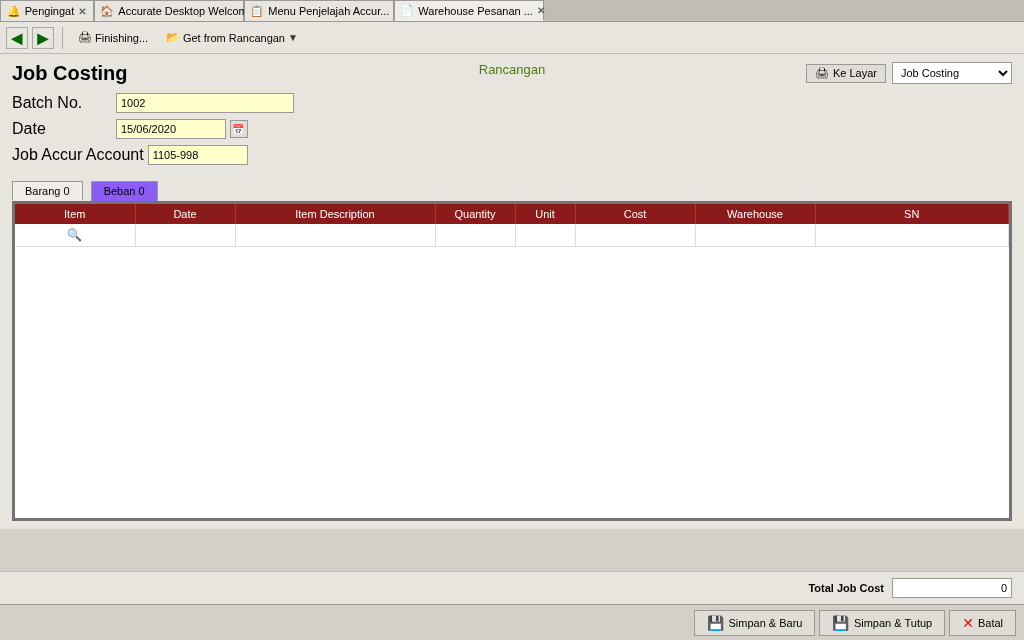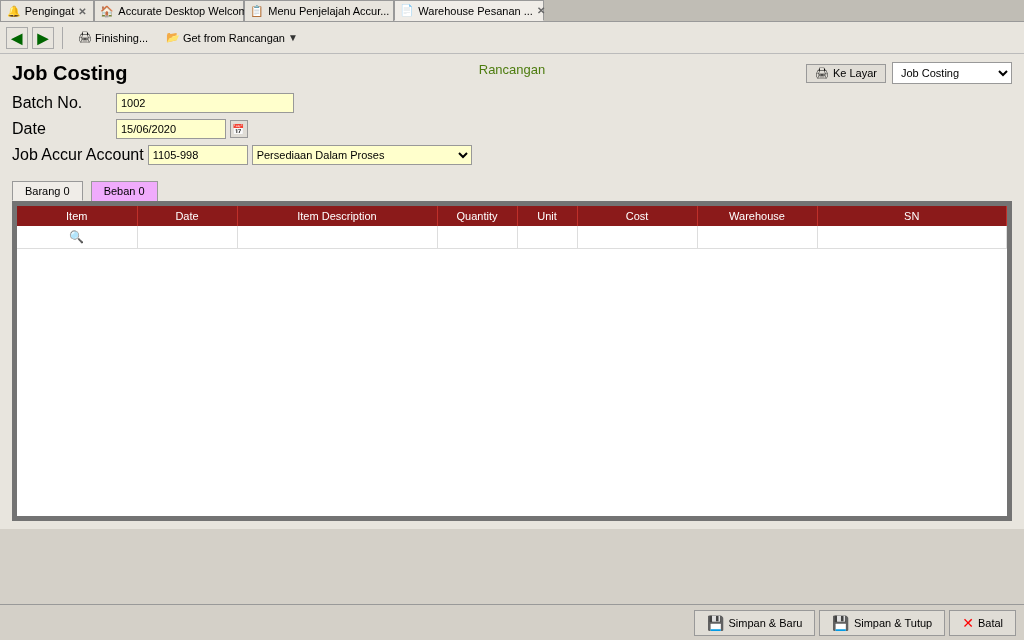--- a/index.html
+++ b/index.html
@@ -172,35 +172,35 @@
     .tab-section {
       margin-top: 16px;
     }
     .tab-buttons {
       display: flex;
       gap: 8px;
     }
     .tab-button {
       padding: 3px 12px;
       border: 1px solid #999;
-      background: #f0abfc;
+      background: #8b5cf6;
       cursor: pointer;
       font-size: 11px;
       border-bottom: none;
     }
     .tab-button.active {
       background: #f0ede8;
       border-bottom: 1px solid #f0ede8;
       position: relative;
       z-index: 1;
     }
 
     
     .table-container {
-      border: 5px solid #737373;
+      border: 3px solid #737373;
       background: white;
       height: 320px;
     }
     table {
       width: 100%;
       border-collapse: collapse;
     }
     thead tr {
       background: #8b1a1a;
       color: white;
@@ -347,25 +347,20 @@
 
       <div class="form-row">
         <span class="form-label">Date</span>
         <input class="form-input" style="width: 110px;" type="text" value="15/06/2020">
         <div class="date-btn">📅</div>
       </div>
 
       <div class="form-row">
         <span class="form-label">Job Accur Account</span>
         <input class="form-input" style="width: 100px;" type="text" value="1105-998">
-        <div class="account-select">
-          <select style="height:20px; border:1px solid #999; background:#ffffcc; font-size:11px; min-width:220px;">
-            <option>Persediaan Dalam Proses</option>
-          </select>
-        </div>
       </div>
 
     </div>
 
     <div class="tab-section">
       <div class="tab-buttons">
         <div class="tab-button active">
           <span>Barang <span>0</span></span>
         </div>
         <div class="tab-button">
@@ -399,20 +394,24 @@
               <td></td>
               <td></td>
               <td></td>
             </tr>
           </tbody>
         </table>
       </div>
     </div>
   </div>
 
+  <div class="bottom-area">
+    <span class="total-label">Total Job Cost</span>
+    <input class="total-input" type="text" value="0" readonly="" style="">
+  </div>
 
   <div class="footer">
     <div class="footer-btn">
       <span class="footer-btn-icon">💾</span>
       <span>Simpan &amp; Baru</span>
     </div>
     <div class="footer-btn">
       <span class="footer-btn-icon">💾</span>
       <span>Simpan &amp; Tutup</span>
     </div>

